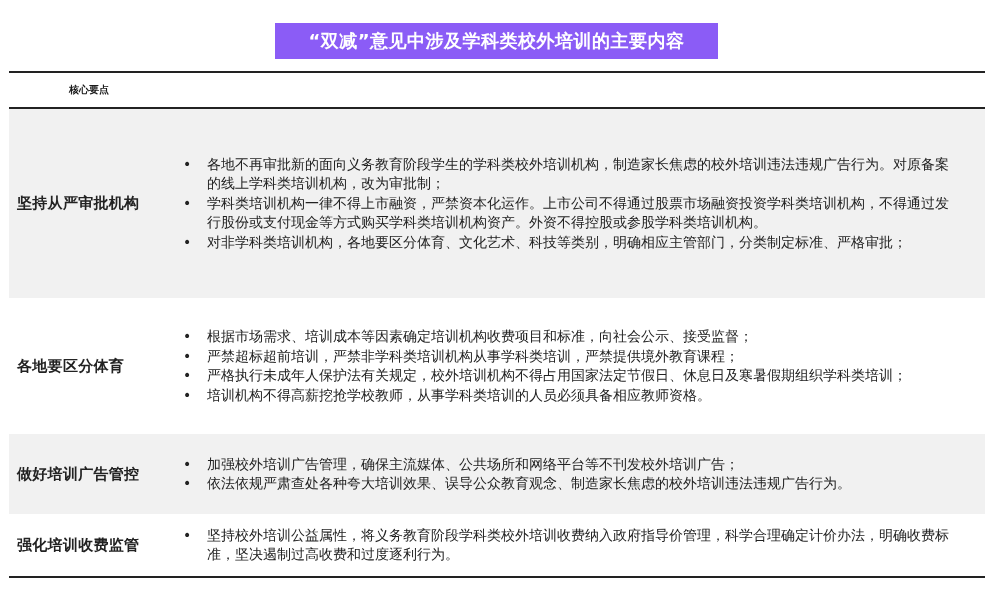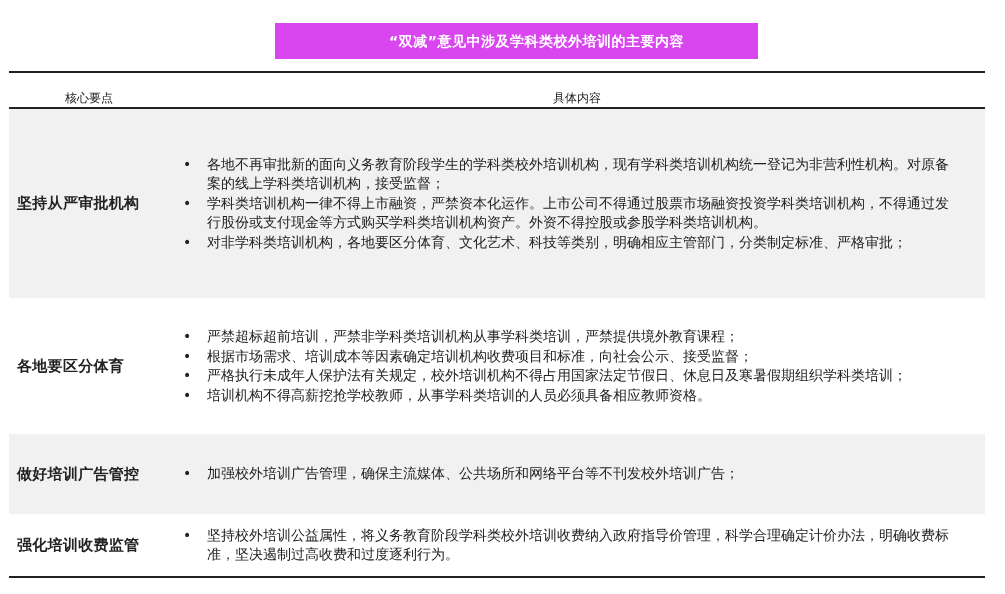--- a/index.html
+++ b/index.html
@@ -14,44 +14,43 @@
       overflow: hidden;
       font-family: "DejaVu Sans", "Liberation Sans", sans-serif;
       color: #1a1a1a;
     }
     .title-bar {
       position: absolute;
       left: 275px;
       top: 23px;
       width: 443px;
       height: 36px;
-      background: #d946ef;
+      background: #8b5cf6;
       color: #ffffff;
       font-weight: bold;
-      font-size: 14px;
+      font-size: 18px;
       line-height: 36px;
       text-align: center;
       letter-spacing: 0.5px;
-      padding-left: 40px;
     }
     .table {
       position: absolute;
       left: 9px;
       top: 71px;
       width: 976px;
       border-top: 2px solid #222;
       border-bottom: 2px solid #222;
     }
     .thead {
       display: flex;
       height: 34px;
       border-bottom: 2px solid #222;
-      align-items: flex-end;
-      font-weight: normal;
-      font-size: 12px;
+      align-items: center;
+      font-weight: bold;
+      font-size: 10px;
     }
     .thead .c1 {
       width: 160px;
       text-align: center;
     }
     .thead .c2 {
       flex: 1;
       text-align: center;
     }
     .row {
@@ -93,51 +92,51 @@
     }
   </style>
 </head>
 <body>
 
 <div class="title-bar">“双减”意见中涉及学科类校外培训的主要内容</div>
 
 <div class="table">
   <div class="thead">
     <div class="c1">核心要点</div>
-    <div class="c2">具体内容</div>
   </div>
 
   <div class="row grey" style="height:189px;">
     <div class="label">坚持从严审批机构</div>
     <div class="content">
       <ul>
-        <li>各地不再审批新的面向义务教育阶段学生的学科类校外培训机构，现有学科类培训机构统一登记为非营利性机构。对原备案的线上学科类培训机构，接受监督；</li>
+        <li>各地不再审批新的面向义务教育阶段学生的学科类校外培训机构，制造家长焦虑的校外培训违法违规广告行为。对原备案的线上学科类培训机构，改为审批制；</li>
         <li>学科类培训机构一律不得上市融资，严禁资本化运作。上市公司不得通过股票市场融资投资学科类培训机构，不得通过发行股份或支付现金等方式购买学科类培训机构资产。外资不得控股或参股学科类培训机构。</li>
         <li>对非学科类培训机构，各地要区分体育、文化艺术、科技等类别，明确相应主管部门，分类制定标准、严格审批；</li>
       </ul>
     </div>
   </div>
 
   <div class="row white" style="height:136px;">
     <div class="label">各地要区分体育</div>
     <div class="content">
       <ul>
+        <li>根据市场需求、培训成本等因素确定培训机构收费项目和标准，向社会公示、接受监督；</li>
         <li>严禁超标超前培训，严禁非学科类培训机构从事学科类培训，严禁提供境外教育课程；</li>
-        <li>根据市场需求、培训成本等因素确定培训机构收费项目和标准，向社会公示、接受监督；</li>
         <li>严格执行未成年人保护法有关规定，校外培训机构不得占用国家法定节假日、休息日及寒暑假期组织学科类培训；</li>
         <li>培训机构不得高薪挖抢学校教师，从事学科类培训的人员必须具备相应教师资格。</li>
       </ul>
     </div>
   </div>
 
   <div class="row grey" style="height:80px;align-items:center;">
     <div class="label">做好培训广告管控</div>
     <div class="content">
       <ul>
         <li>加强校外培训广告管理，确保主流媒体、公共场所和网络平台等不刊发校外培训广告；</li>
+        <li>依法依规严肃查处各种夸大培训效果、误导公众教育观念、制造家长焦虑的校外培训违法违规广告行为。</li>
       </ul>
     </div>
   </div>
 
   <div class="row white" style="height:62px;">
     <div class="label">强化培训收费监管</div>
     <div class="content">
       <ul>
         <li>坚持校外培训公益属性，将义务教育阶段学科类校外培训收费纳入政府指导价管理，科学合理确定计价办法，明确收费标准，坚决遏制过高收费和过度逐利行为。</li>
       </ul>

